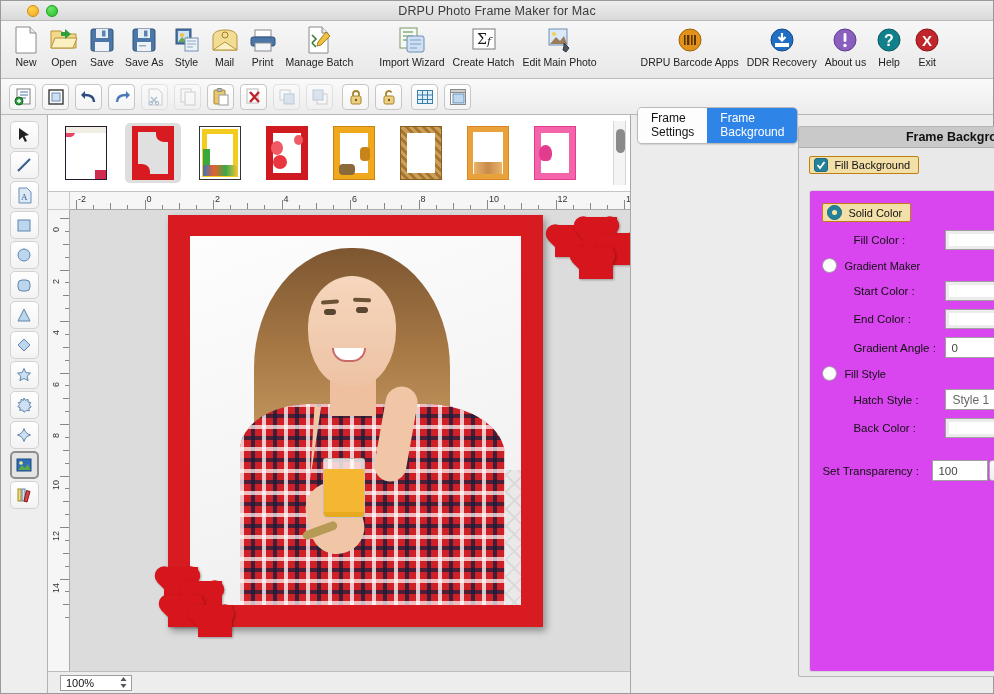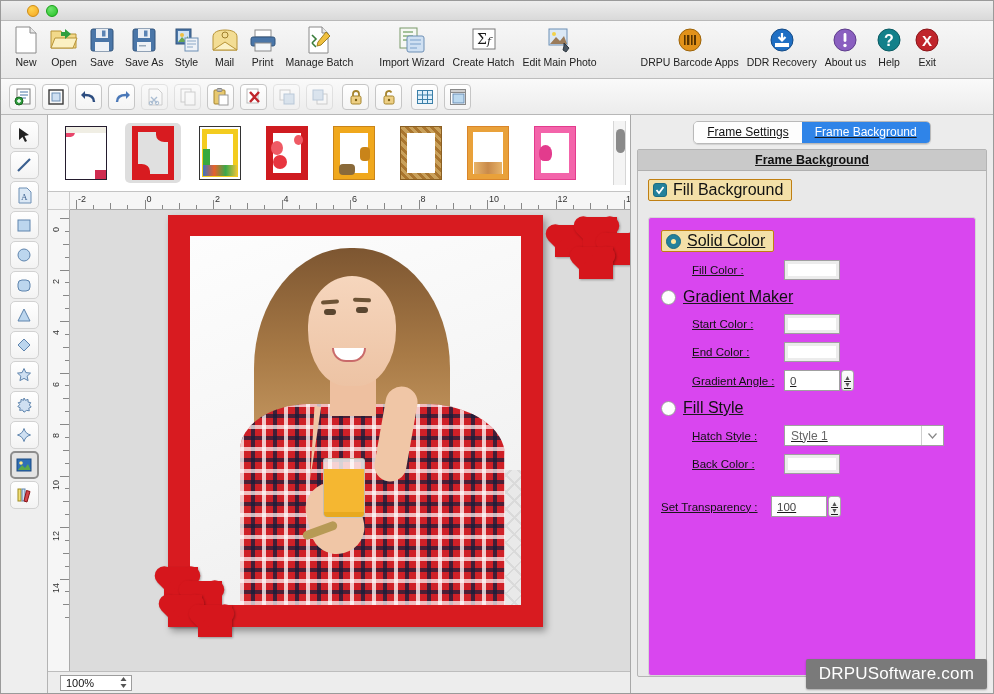--- a/index.html
+++ b/index.html
@@ -228,21 +228,21 @@
   .zoomfield{
     width:72px;height:16px; background:#fff; border:1px solid #9d9d9d;
     font-size:11px; display:flex; align-items:center; padding-left:5px; color:#111;
     position:relative;
   }
   .zoomfield .stp{ position:absolute; right:3px; top:0; bottom:0; display:flex; align-items:center;}
 
   
   .right{
     flex:0 0 362px; width:362px; background:#ececec;
-    display:flex; flex-direction:column; padding:6px 6px 16px 6px;text-decoration:underline;
+    display:flex; padding:6px 6px 16px 6px;
   }
   .tabsrow{ height:23px; display:flex; justify-content:center; align-items:flex-end; }
   .tabs{
     display:flex; border-radius:5px; overflow:hidden;
     border:1px solid #b9b9b9; box-shadow:0 1px 1px rgba(0,0,0,.12);
   }
   .tab{
     padding:3px 13px 4px 13px; font-size:12px; background:#fdfdfd; color:#111;
     cursor:default; line-height:14px;
   }
@@ -263,21 +263,21 @@
     display:inline-flex; align-items:center; gap:6px;
     background:#f3e0a8; border:1px solid #c07f12; border-radius:2px;
     padding:1px 8px 1px 4px;
   }
   .chk{
     width:14px;height:14px;border-radius:3px;background:#23819b;
     display:flex;align-items:center;justify-content:center;
     border:1px solid #1b6b81;
   }
   .chk svg{display:block;}
-  .lab{ font-size:16px; color:#111; }
+  .lab{ font-size:11px; color:#111; }
 
   .group{
     margin-top:16px; border:1px solid #d5d5d5; border-radius:3px;
     background:#d946ef; padding:12px 10px 14px 12px; height:calc(100% - 30px);
   }
   .row{ display:flex; align-items:center; margin-bottom:8px; }
   .radio{
     width:15px;height:15px;border-radius:50%;
     background:#fff;border:1px solid #9e9e9e; flex:0 0 15px;
     display:flex;align-items:center;justify-content:center;
@@ -319,20 +319,21 @@
 </head>
 <body>
 
 <div class="app">
 
   <div class="titlebar">
     <div class="tb-dots">
       <div class="dot yellow"></div>
       <div class="dot green"></div>
     </div>
+    <div class="tb-title">DRPU Photo Frame Maker for Mac</div>
   </div>
 
   <div class="toolbar">
 
     <div class="tb-item">
       <span class="tb-ico">
           <svg width="26" height="28" viewBox="0 0 26 28">
             <path d="M3 1h14l6 6v20H3z" fill="#fff" stroke="#8a8a8a"></path>
             <path d="M17 1v6h6" fill="#e8e8e8" stroke="#8a8a8a"></path>
           </svg>
@@ -1000,14 +1001,13 @@
                 <span class="ar">▼</span>
               </span>
             </div>
 
           </div>
         </div>
       </div>
     </div>
   </div>
 
-  <div class="watermark">DRPUSoftware.com</div>
 </div>
 
 </body></html>

